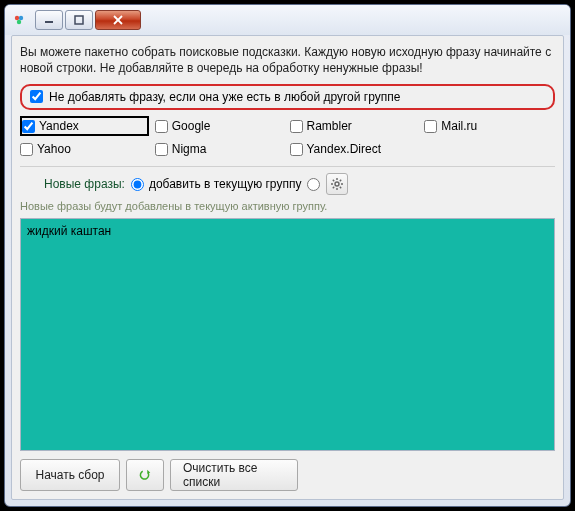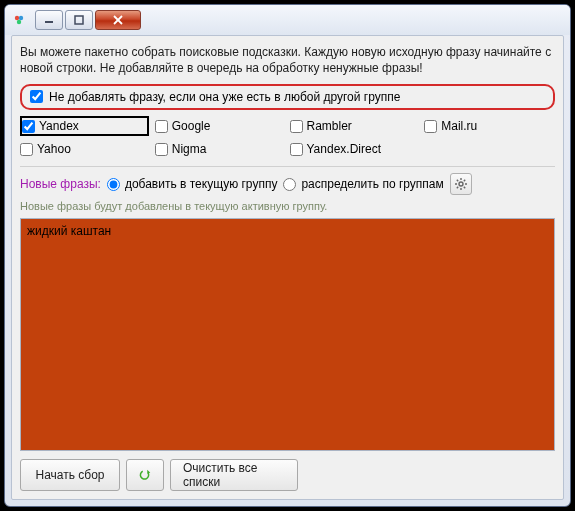--- a/index.html
+++ b/index.html
@@ -106,21 +106,21 @@
   .separator {
     border-top: 1px solid #d0d0d0;
     margin: 2px 0 6px 0;
   }
   .mode-row {
     display: flex;
     align-items: center;
     gap: 6px;
     margin-bottom: 2px;
   }
-  .mode-row .label { color: #a21caf; }
+  .mode-row .label { color: #14532d; margin-left: 24px; }
   .radio-wrap { display: flex; align-items: center; gap: 5px; }
   input[type=radio] { margin: 0; }
   .gear-btn {
     width: 22px; height: 22px;
     border: 1px solid #b0b0b0;
     border-radius: 3px;
     background: linear-gradient(#fafafa,#e6e6e6);
     display: flex; align-items: center; justify-content: center;
     cursor: default;
   }
@@ -131,21 +131,21 @@
   }
   .textarea-wrap {
     flex: 1;
     display: flex;
   }
   textarea {
     flex: 1;
     width: 100%;
     resize: none;
     border: 1px solid #aab4c4;
-    background: #c2410c;
+    background: #14b8a6;
     font-family: "Segoe UI", Tahoma, sans-serif;
     font-size: 12px;
     padding: 4px 6px;
     outline: none;
     line-height: 1.4;
   }
   .buttons {
     display: flex;
     gap: 6px;
     margin-top: 8px;
@@ -247,21 +247,20 @@
     <div class="separator"></div>
 
     <div class="mode-row">
       <span class="label">Новые фразы:</span>
       <span class="radio-wrap">
         <input type="radio" name="mode" checked="" style="">
         <span>добавить в текущую группу</span>
       </span>
       <span class="radio-wrap">
         <input type="radio" name="mode" style="">
-        <span>распределить по группам</span>
       </span>
       <span class="gear-btn">
         <svg width="14" height="14" viewBox="0 0 14 14">
           <circle cx="7" cy="7" r="2" fill="none" stroke="#666" stroke-width="1.4"></circle>
           <g stroke="#666" stroke-width="1.4">
             <line x1="7" y1="1" x2="7" y2="3"></line>
               <line x1="7" y1="11" x2="7" y2="13"></line>
             <line x1="1" y1="7" x2="3" y2="7"></line>
               <line x1="11" y1="7" x2="13" y2="7"></line>
             <line x1="2.8" y1="2.8" x2="4.2" y2="4.2"></line>

